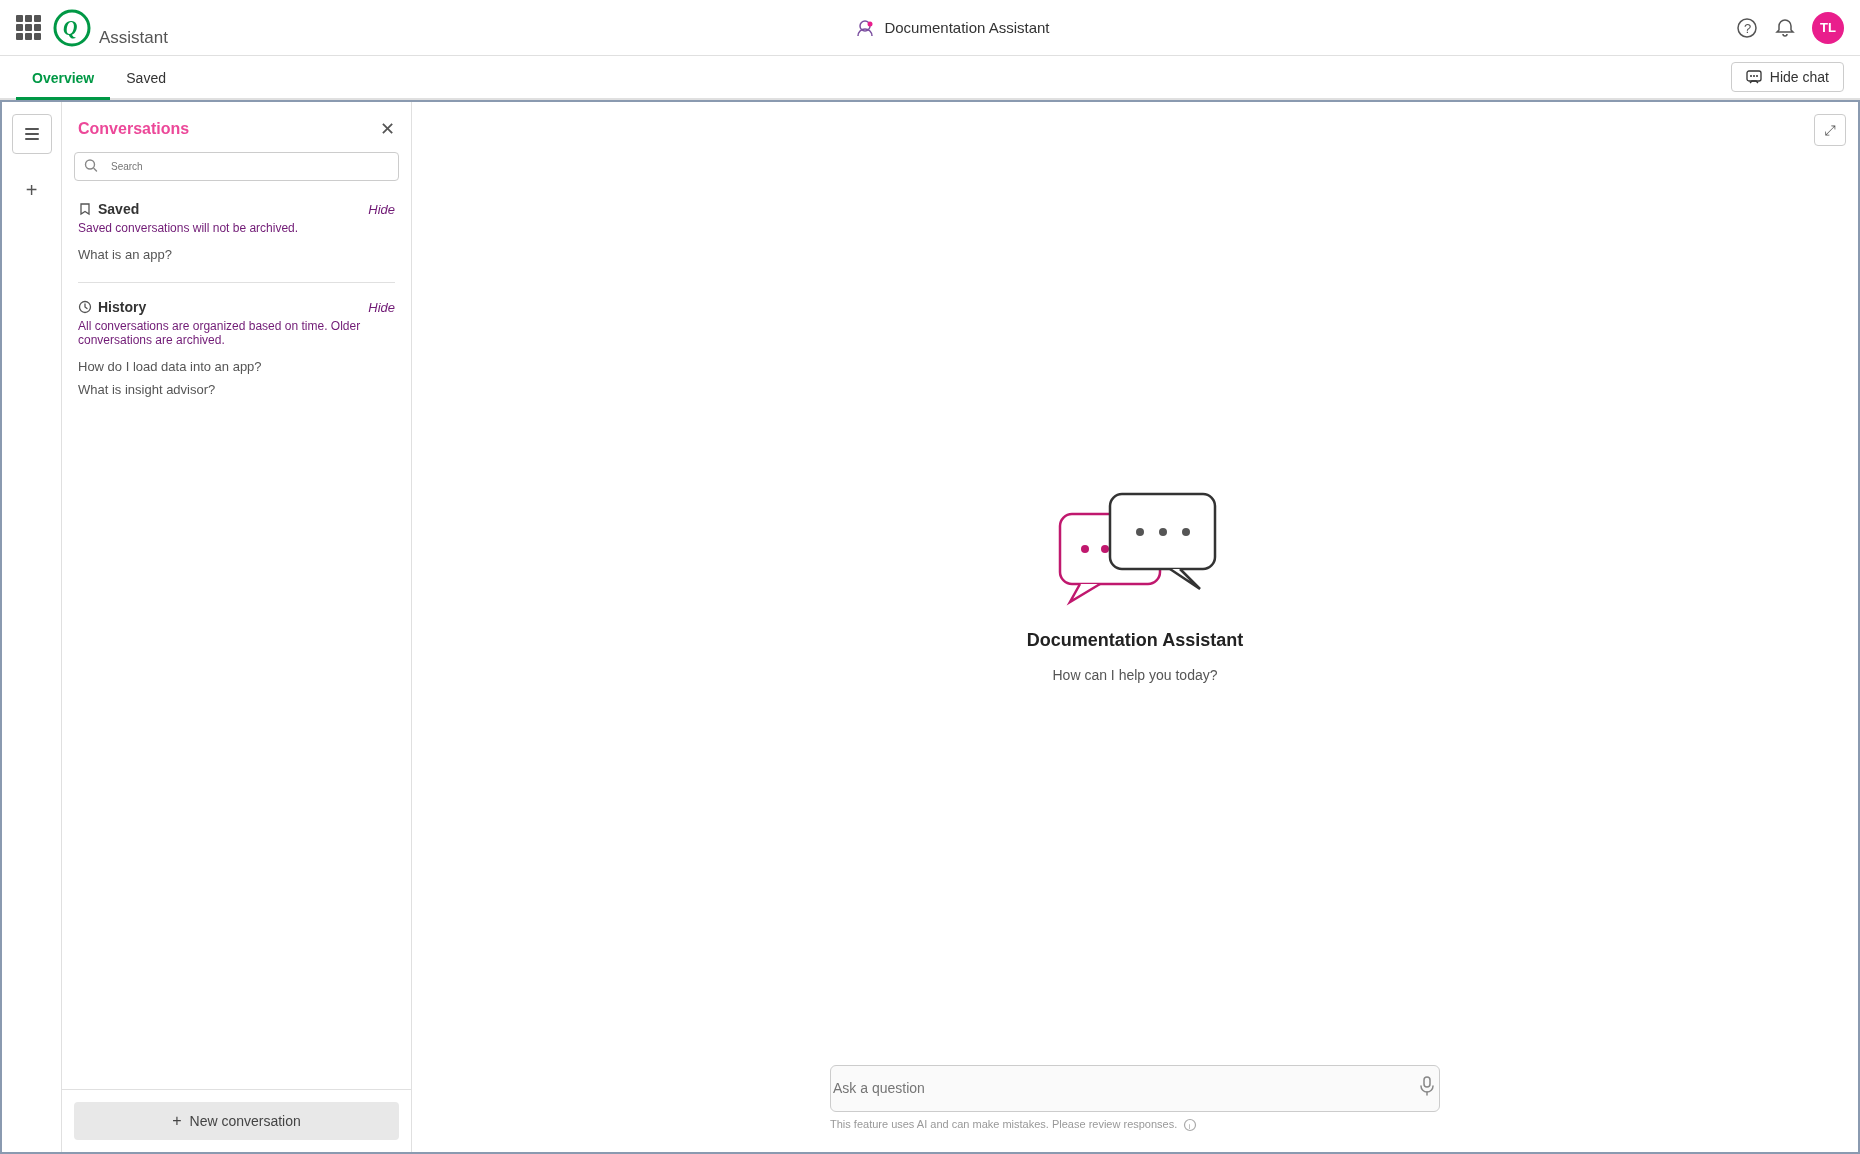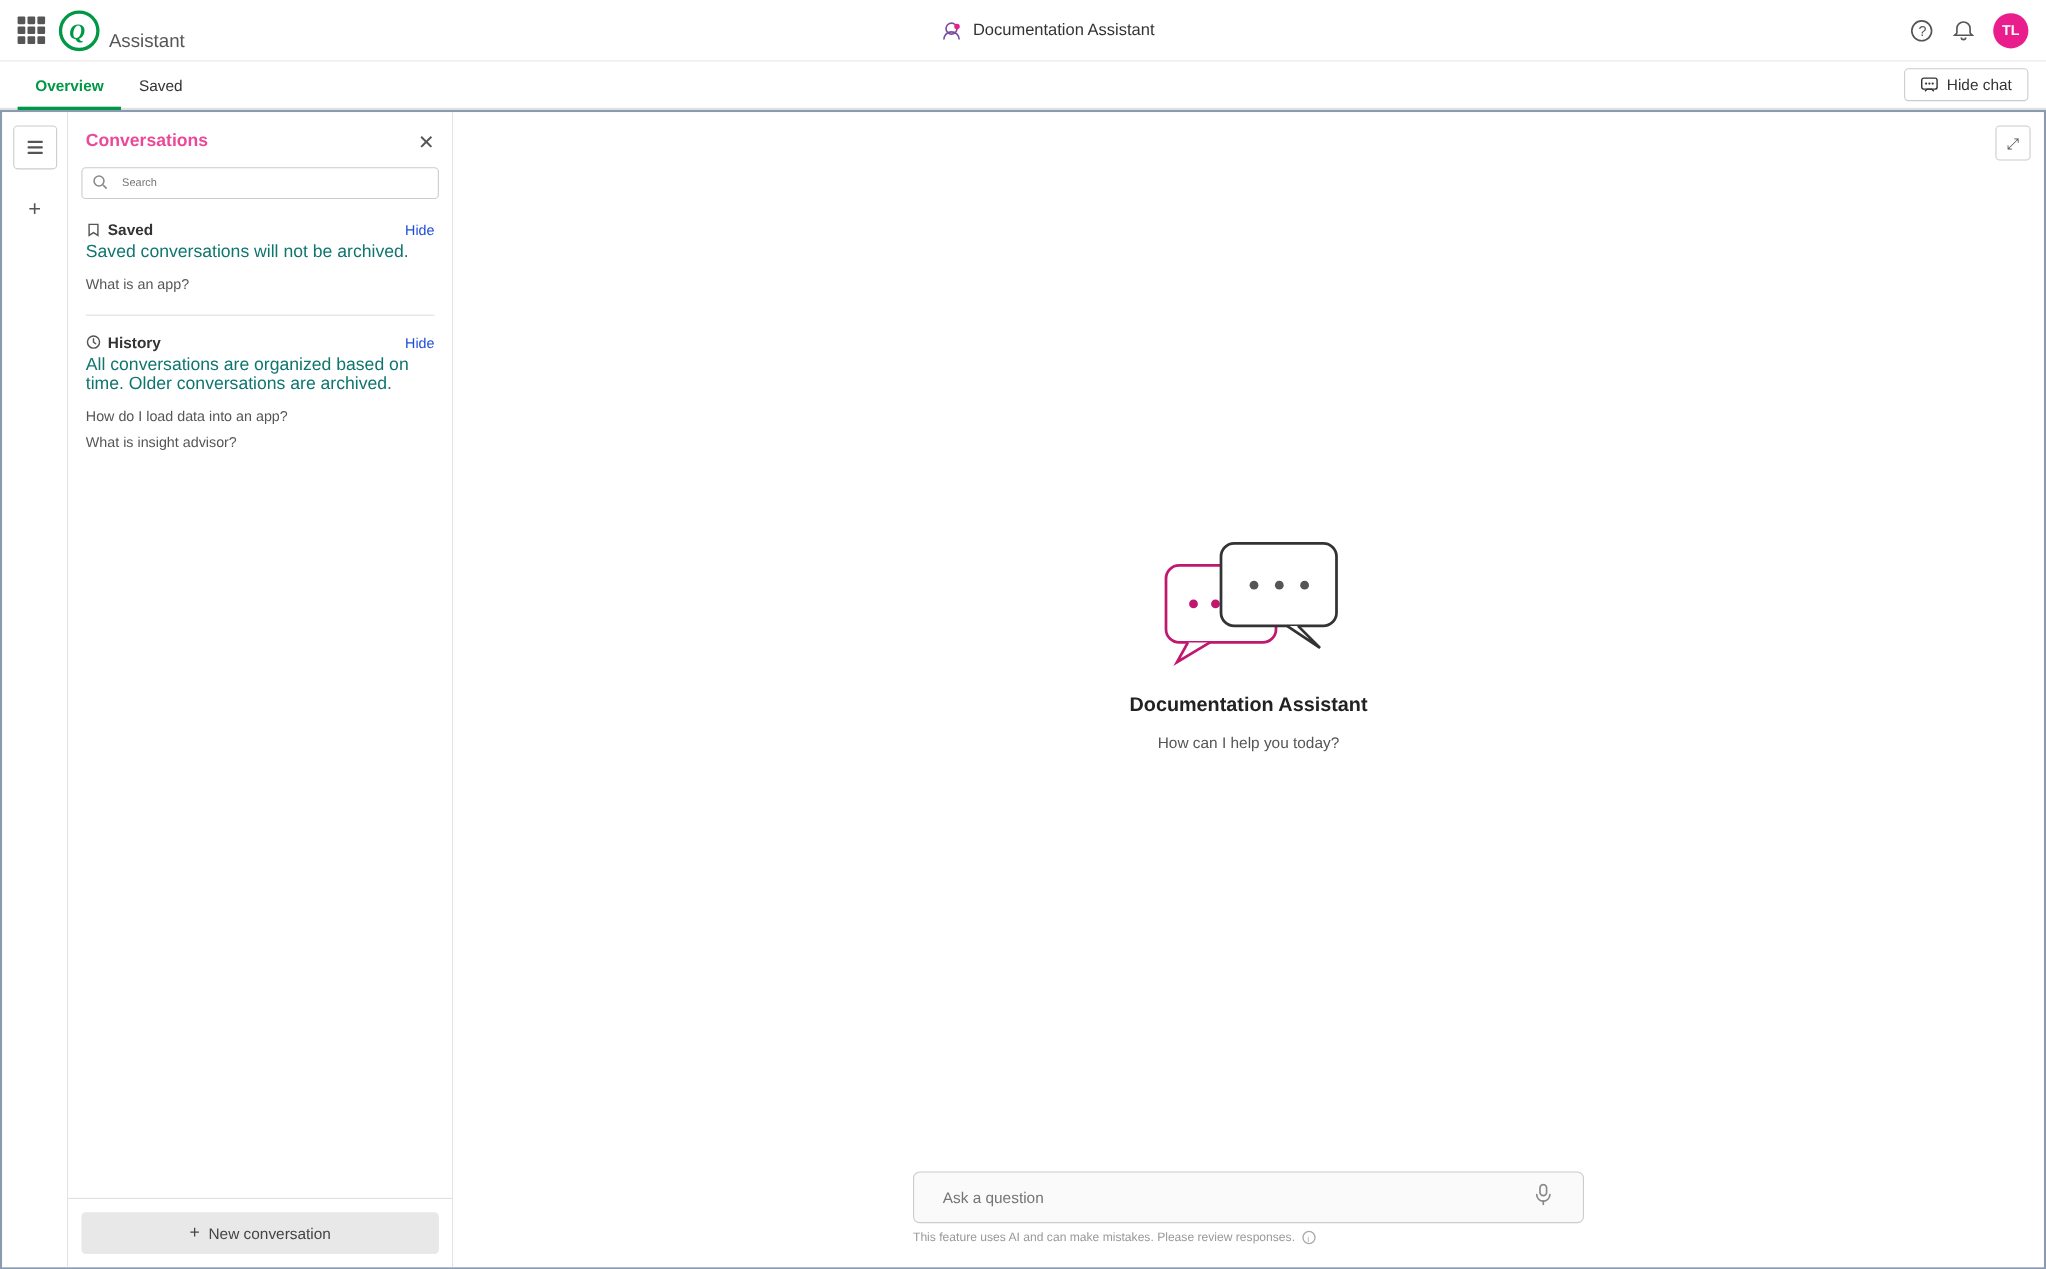--- a/index.html
+++ b/index.html
@@ -54,22 +54,22 @@
     .conv-header { display: flex; align-items: center; justify-content: space-between; padding: 16px 16px 12px; }
     .conv-title { font-size: 16px; font-weight: 600; color: #ec4899; }
     .conv-close { background: none; border: none; cursor: pointer; font-size: 18px; color: #555; }
     .conv-search { margin: 0 12px 12px; position: relative; }
     .conv-search input { width: 100%; padding: 8px 12px 8px 36px; border: 1px solid #ccc; border-radius: 4px; font-size: 10px; color: #ef4444; outline: none; background: #fff; }
     .search-icon-inner { position: absolute; left: 10px; top: 50%; transform: translateY(-50%); color: #888; font-size: 14px; }
 
     .conv-section { padding: 8px 16px; }
     .conv-section-header { display: flex; align-items: center; justify-content: space-between; margin-bottom: 4px; }
     .conv-section-title { display: flex; align-items: center; gap: 6px; font-size: 14px; font-weight: 600; color: #333; }
-    .conv-section-action { font-size: 13px; color: #1d4ed8; cursor: pointer; background: none; border: none; }
-    .conv-section-desc { font-size: 16px; color: #0f766e; margin-bottom: 8px; }
+    .conv-section-action { font-size: 13px; color: #701a75; cursor: pointer; background: none; border: none; font-style: italic; }
+    .conv-section-desc { font-size: 12px; color: #701a75; margin-bottom: 8px; }
     .conv-item { font-size: 13px; color: #555; padding: 4px 0; cursor: pointer; }
     .conv-divider { border: none; border-top: 1px solid #e0e0e0; margin: 8px 16px; }
 
     .conv-footer { margin-top: auto; padding: 12px; border-top: 1px solid #e0e0e0; }
     .new-conv-btn {
       width: 100%; padding: 10px; background: #e8e8e8; border: none; border-radius: 4px;
       font-size: 14px; color: #444; cursor: pointer; display: flex; align-items: center; justify-content: center; gap: 8px;
     }
 
     
@@ -85,21 +85,21 @@
     .chat-center {
       flex: 1; display: flex; flex-direction: column; align-items: center; justify-content: center; gap: 16px;
     }
     
     .chat-title { font-size: 18px; font-weight: 700; color: #222; }
     .chat-subtitle { font-size: 14px; color: #555; }
 
     .chat-input-area { width: 100%; max-width: 650px; padding: 0 20px 20px; }
     .chat-input-box {
       display: flex; align-items: center;
-      border: 1px solid #ccc; border-radius: 6px; background: #fafafa; padding: 10px 26px; gap: 8px;
+      border: 1px solid #ccc; border-radius: 6px; background: #fafafa; padding: 10px 2px; gap: 8px;
     }
     .chat-input-box input { flex: 1; border: none; background: transparent; font-size: 14px; color: #333; outline: none; }
     .mic-btn { background: none; border: none; cursor: pointer; font-size: 18px; color: #888; }
     .ai-disclaimer { text-align: left; font-size: 11px; color: #999; margin-top: 6px; }
   </style>
 </head>
 <body>
 
 <div class="topnav">
   <div class="topnav-left">

